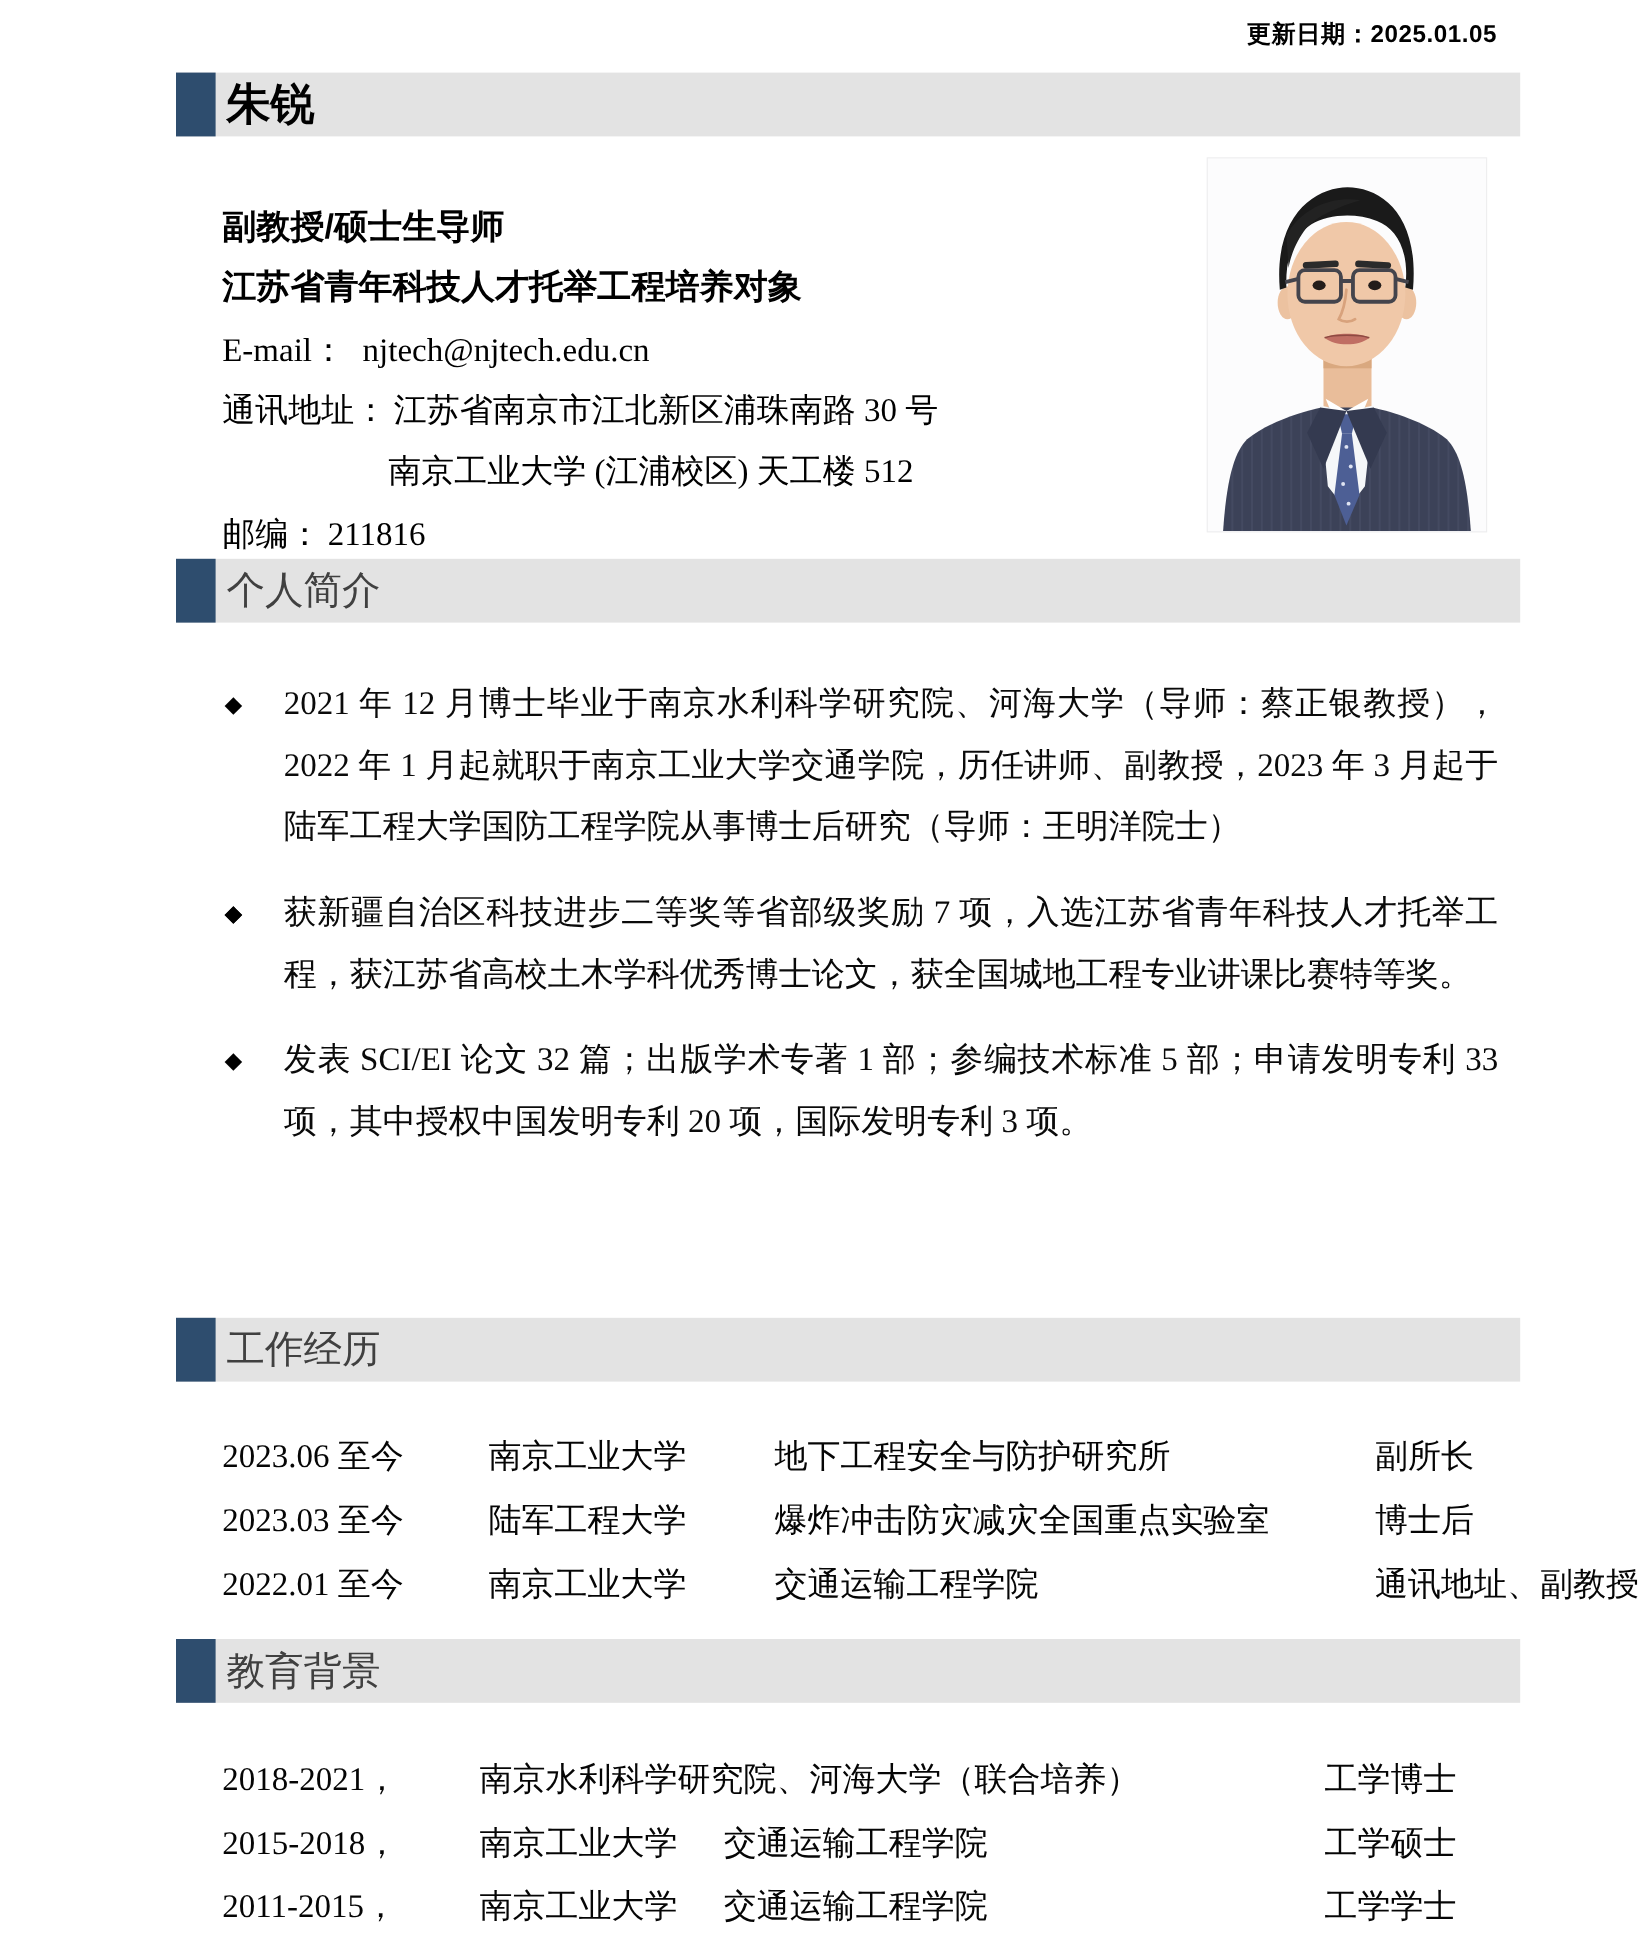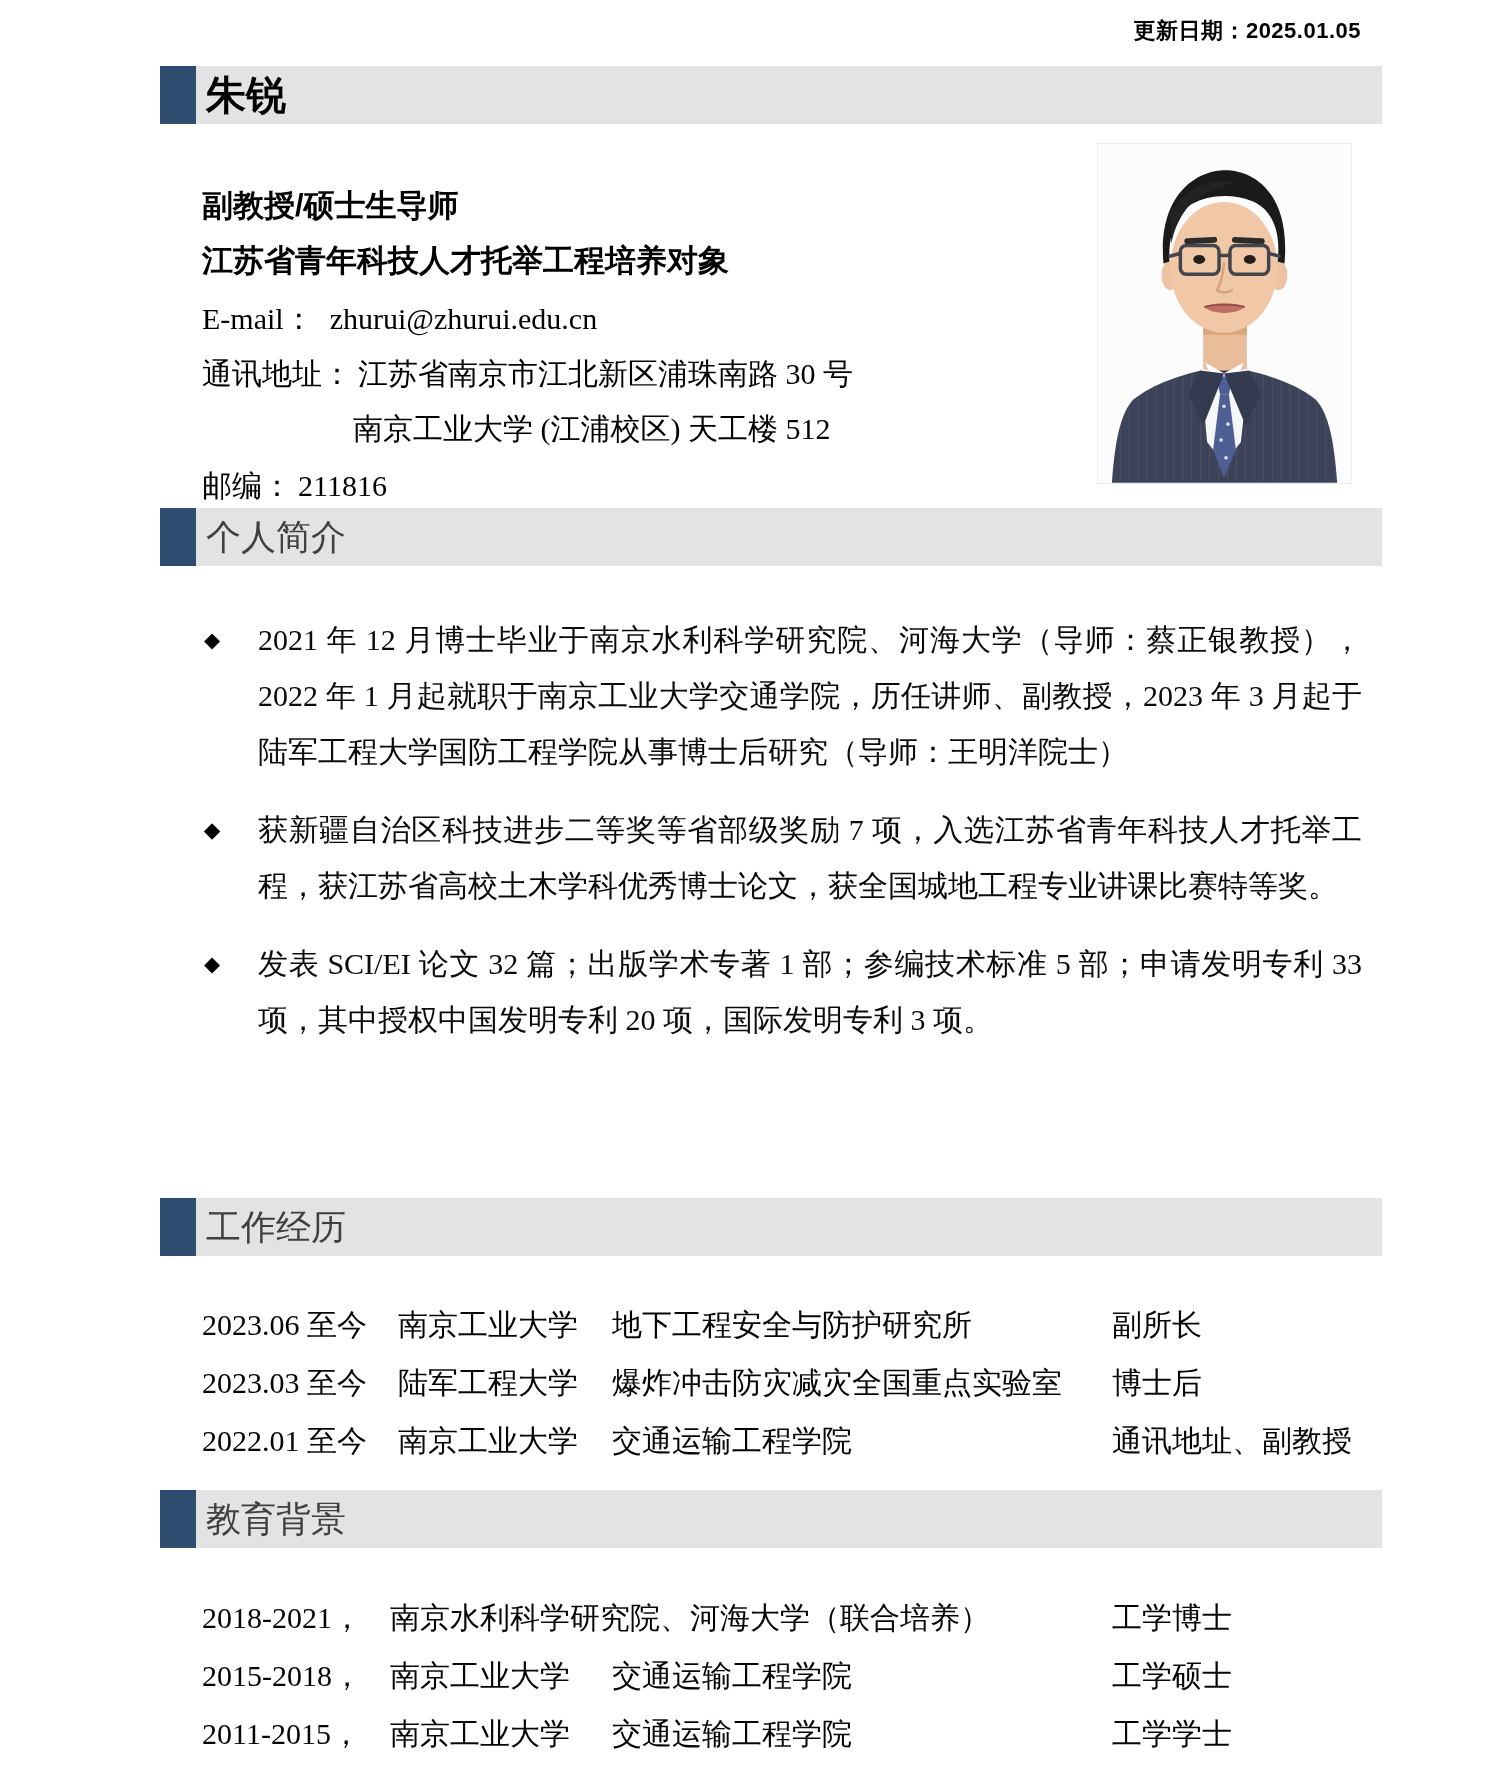--- a/index.html
+++ b/index.html
@@ -72,21 +72,21 @@
     font-family:"DejaVu Sans",sans-serif;color:#000;
   }
 
   
   .rows{position:absolute;left:202px;width:1180px;}
   #work-rows{top:1296px;}
   #edu-rows{top:1589px;}
   .row{
     display:flex;align-items:flex-start;
     font-size:30px;line-height:58px;white-space:nowrap;
-    font-family:"Liberation Serif","DejaVu Serif",serif;color:#050505;
+    font-family:"Liberation Serif","DejaVu Serif",serif;color:#050505;gap:46px;
   }
   .cell-period{width:196px;flex:0 0 auto;}
   .cell-org{width:214px;flex:0 0 auto;}
   .cell-dept{width:500px;flex:0 0 auto;}
   .cell-role{flex:1 1 auto;}
   .edu-period{width:188px;flex:0 0 auto;}
   .edu-mid{width:722px;flex:0 0 auto;}
   .edu-school{display:inline-block;min-width:222px;}
   .edu-degree{flex:1 1 auto;}
 </style>
@@ -96,21 +96,21 @@
 <div class="update-date">更新日期：2025.01.05</div>
 
 <div class="bar" id="bar-name">
   <div class="accent"></div>
   <h1 class="bar-title">朱锐</h1>
 </div>
 
 <div class="p-line p-bold" id="p-title1">副教授/硕士生导师</div>
 <div class="p-line p-bold" id="p-title2">江苏省青年科技人才托举工程培养对象</div>
 <div class="p-line serif" id="p-email">
-  <span class="lbl">E-mail：</span><span class="val">zhurui@zhurui.edu.cn</span>
+  <span class="lbl">E-mail：</span><span class="val">njtech@njtech.edu.cn</span>
 </div>
 <div class="p-line" id="p-addr1">
   <span class="lbl">通讯地址：</span><span class="serif">江苏省南京市江北新区浦珠南路 30 号</span>
 </div>
 <div class="p-line serif" id="p-addr2">南京工业大学 (江浦校区) 天工楼 512</div>
 <div class="p-line" id="p-zip">
   <span class="lbl">邮编：</span><span class="serif">211816</span>
 </div>
 
 <div class="photo">

